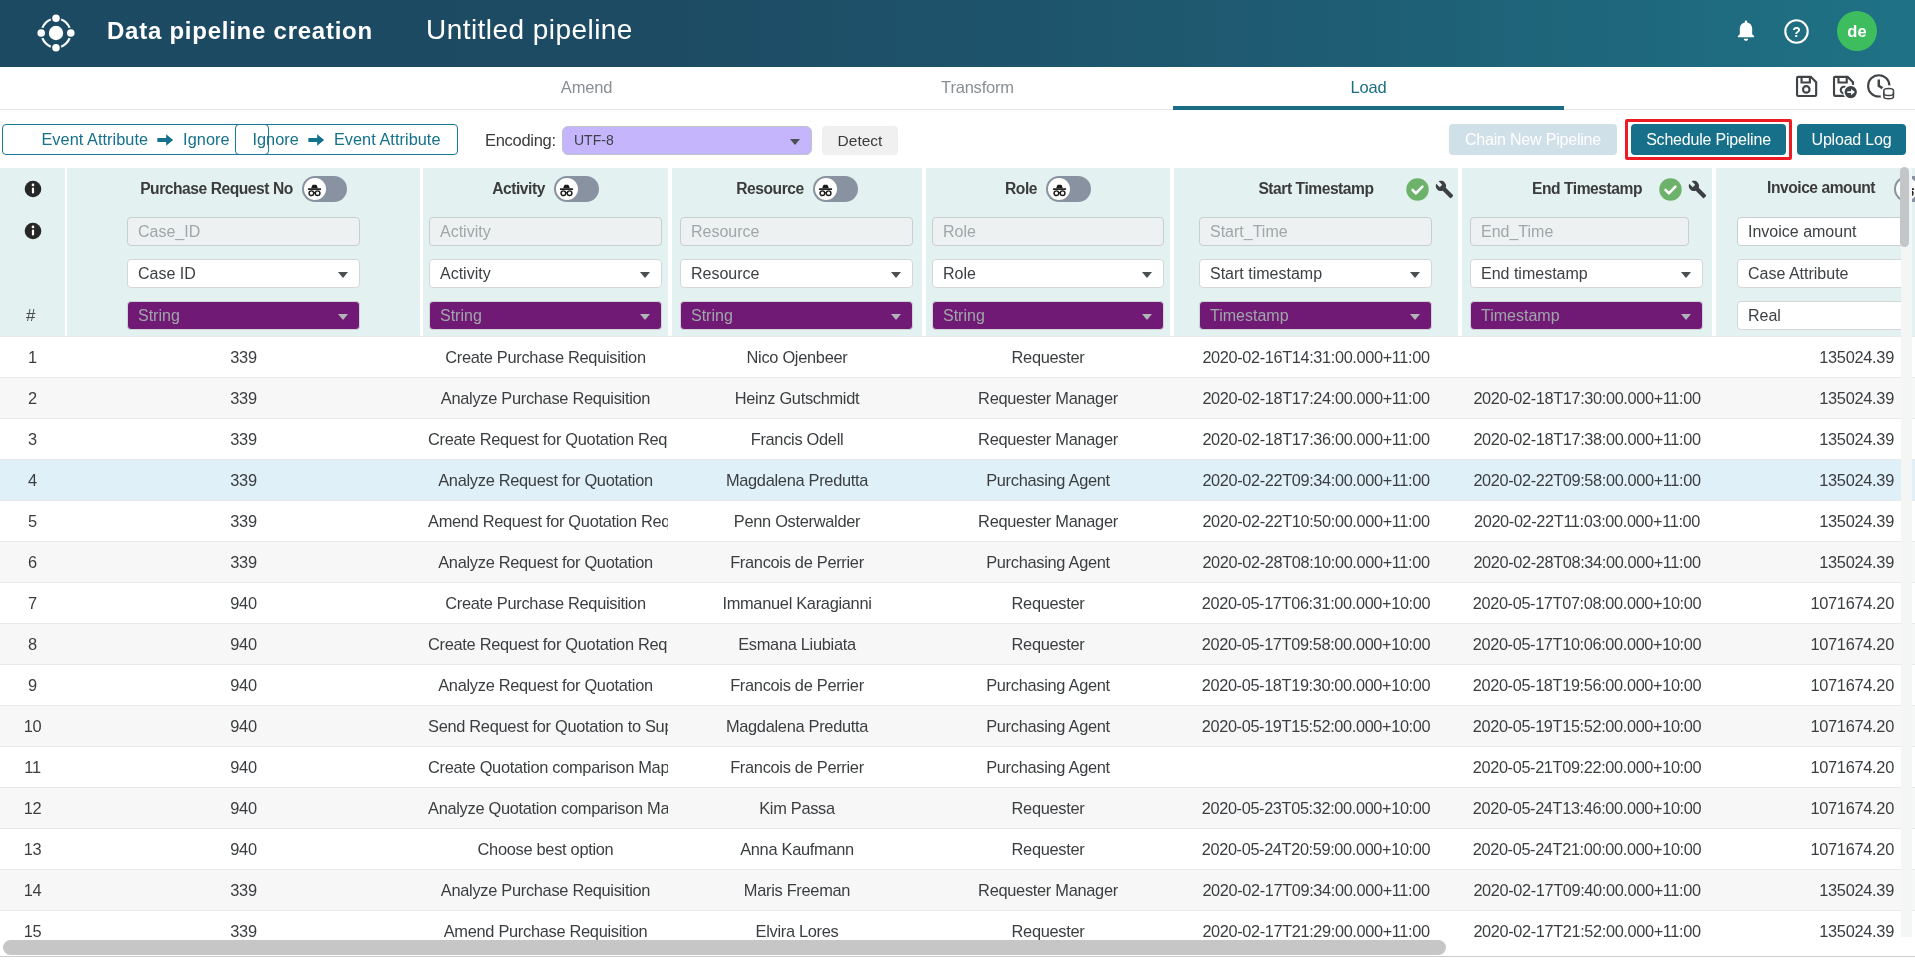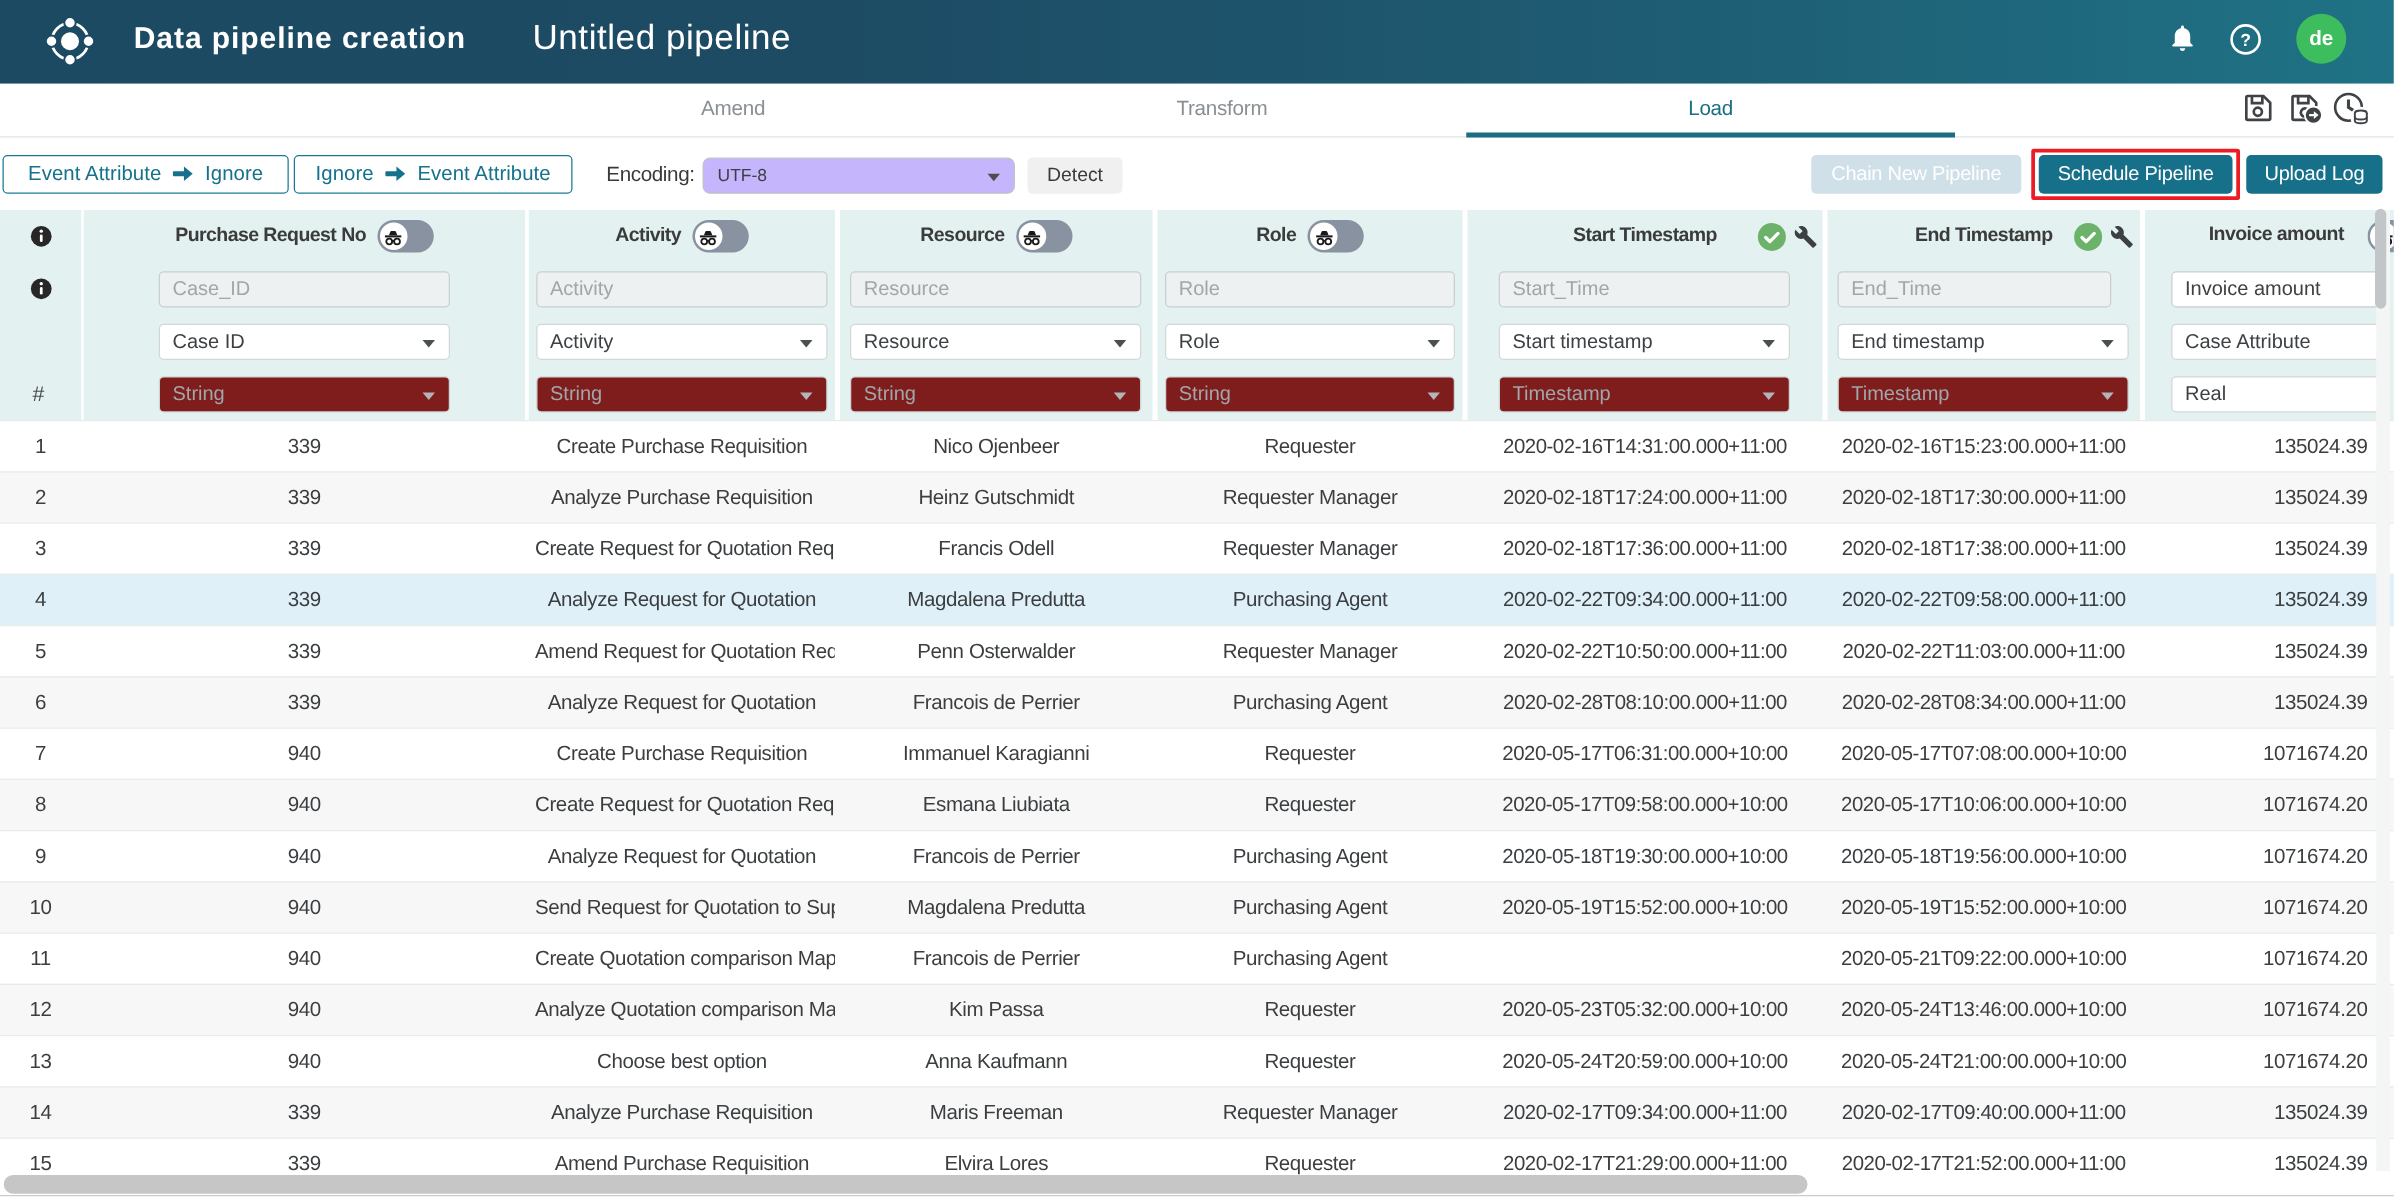--- a/index.html
+++ b/index.html
@@ -29,21 +29,21 @@
 .hcol{position:absolute;top:168px;height:168px;background:#e3f1f0}
 .hrowA{position:absolute;left:0;top:0;width:100%;height:42px;display:flex;align-items:center;justify-content:center}
 .htit{font-size:15.6px;font-weight:bold;color:#3b3b3b;letter-spacing:-0.45px;white-space:nowrap}
 .tgl{display:inline-block;position:relative;width:45px;height:26px;border-radius:13px;background:#8992a0;margin-left:9px;vertical-align:middle}
 .knob{position:absolute;left:2px;top:2px;width:22px;height:22px;border-radius:50%;background:#fff;display:flex;align-items:center;justify-content:center}
 .hin{position:absolute;height:29px;border:1px solid #c9ced0;border-radius:4px;background:#edf1f1;
  font-size:16px;color:#a0a6a9;line-height:27px;padding-left:10px;white-space:nowrap;overflow:hidden}
 .hin.w{background:#fff;color:#3d4144}
 .hsel{position:absolute;height:29px;border:1px solid #d3d7d8;border-radius:4px;background:#fff;
  font-size:16px;color:#3d4144;line-height:27px;padding-left:10px;white-space:nowrap;overflow:hidden}
-.hsel.dis{background:#7f1d1d;border-color:#d0d5d6;color:#a0a6a9}
+.hsel.dis{background:#701a75;border-color:#d0d5d6;color:#a0a6a9}
 .drow{position:absolute;left:0;width:1915px;height:41px;border-top:1px solid #e9eaea;font-size:16.4px;color:#3b3e40;letter-spacing:-0.3px}
 .drow.g{background:#f7f7f7}
 .drow.b{background:#dff0f8}
 .drow span{position:absolute;top:0;height:41px;line-height:41px;overflow:hidden;white-space:nowrap}
 .tc{text-align:center}
 .ts{letter-spacing:-0.35px;font-size:16.3px}
 </style></head><body>
 
 <div id="hdr">
 <div class="abs" style="left:31px;top:8px"><svg width="50" height="50" viewBox="0 0 50 50">
@@ -85,21 +85,21 @@
       <path d="M15.5 16.2 h3.4 v-2 l3.4 2.8 -3.4 2.8 v-2 h-3.4 z" fill="#fff"></path>
     </svg></div>
 <div class="tico" style="left:1866px"><svg width="30" height="28" viewBox="0 0 27 25">
       <circle cx="11.5" cy="11.5" r="9.6" fill="none" stroke="#3f4346" stroke-width="1.9"></circle>
       <path d="M11.5 5.8 V11.5 L15.8 14.2" fill="none" stroke="#3f4346" stroke-width="2.2"></path>
       <circle cx="20.4" cy="18.6" r="7.6" fill="#fff"></circle>
       <ellipse cx="20.4" cy="15.6" rx="4.3" ry="1.8" fill="#fff" stroke="#3f4346" stroke-width="1.4"></ellipse>
       <path d="M16.1 15.6 v5.6 q0 1.8 4.3 1.8 q4.3 0 4.3 -1.8 v-5.6" fill="#fff" stroke="#3f4346" stroke-width="1.4"></path>
       <path d="M16.1 18.4 q0 1.8 4.3 1.8 q4.3 0 4.3 -1.8" fill="none" stroke="#3f4346" stroke-width="1.4"></path>
     </svg></div>
-<div class="obtn" style="left:2px;width:229px">Event Attribute<svg width="19" height="14" viewBox="0 0 17 13" style="margin:0 8px;vertical-align:-2px">
+<div class="obtn" style="left:2px;width:267px">Event Attribute<svg width="19" height="14" viewBox="0 0 17 13" style="margin:0 8px;vertical-align:-2px">
       <path d="M1.5 4.7 h7.6 V1.2 L15.6 6.5 9.1 11.8 V8.3 H1.5 q-0.6 0-0.6-0.6 V5.3 q0-0.6 0.6-0.6z" fill="#15718c"></path>
     </svg>Ignore</div>
 <div class="obtn" style="left:235px;width:223px">Ignore<svg width="19" height="14" viewBox="0 0 17 13" style="margin:0 8px;vertical-align:-2px">
       <path d="M1.5 4.7 h7.6 V1.2 L15.6 6.5 9.1 11.8 V8.3 H1.5 q-0.6 0-0.6-0.6 V5.3 q0-0.6 0.6-0.6z" fill="#15718c"></path>
     </svg>Event Attribute</div>
 <div class="enc">Encoding:</div>
 <div class="sel" style="left:562px;top:126px;width:250px;height:29px;line-height:27px;padding-left:11px;border-radius:6px;border-color:#bfc4c6">UTF-8<span class="car"></span></div>
 <div id="dtct">Detect</div>
 <div class="fbtn" style="left:1449px;width:168px;background:#cfe0e8">Chain New Pipeline</div>
 <div id="redbox"></div>
@@ -239,21 +239,20 @@
           <path d="M9.9 14.9 Q11 14.2 12.1 14.9" fill="none" stroke="#1a1a1a" stroke-width="1.5"></path>
         </svg>
       </span></span></div>
 <div class="drow" style="top:336px">
 <span class="tc" style="left:0;width:65px">1</span>
 <span class="tc" style="left:67px;width:353px">339</span>
 <span class="tc" style="left:423px;width:245px">Create Purchase Requisition</span>
 <span class="tc" style="left:672px;width:250px">Nico Ojenbeer</span>
 <span class="tc" style="left:926px;width:244px">Requester</span>
 <span class="tc ts" style="left:1174px;width:284px">2020-02-16T14:31:00.000+11:00</span>
-<span class="tc ts" style="left:1462px;width:250px">2020-02-16T15:23:00.000+11:00</span>
 <span style="left:1716px;width:178px;text-align:right">135024.39</span>
 </div>
 <div class="drow g" style="top:377px">
 <span class="tc" style="left:0;width:65px">2</span>
 <span class="tc" style="left:67px;width:353px">339</span>
 <span class="tc" style="left:423px;width:245px">Analyze Purchase Requisition</span>
 <span class="tc" style="left:672px;width:250px">Heinz Gutschmidt</span>
 <span class="tc" style="left:926px;width:244px">Requester Manager</span>
 <span class="tc ts" style="left:1174px;width:284px">2020-02-18T17:24:00.000+11:00</span>
 <span class="tc ts" style="left:1462px;width:250px">2020-02-18T17:30:00.000+11:00</span>

